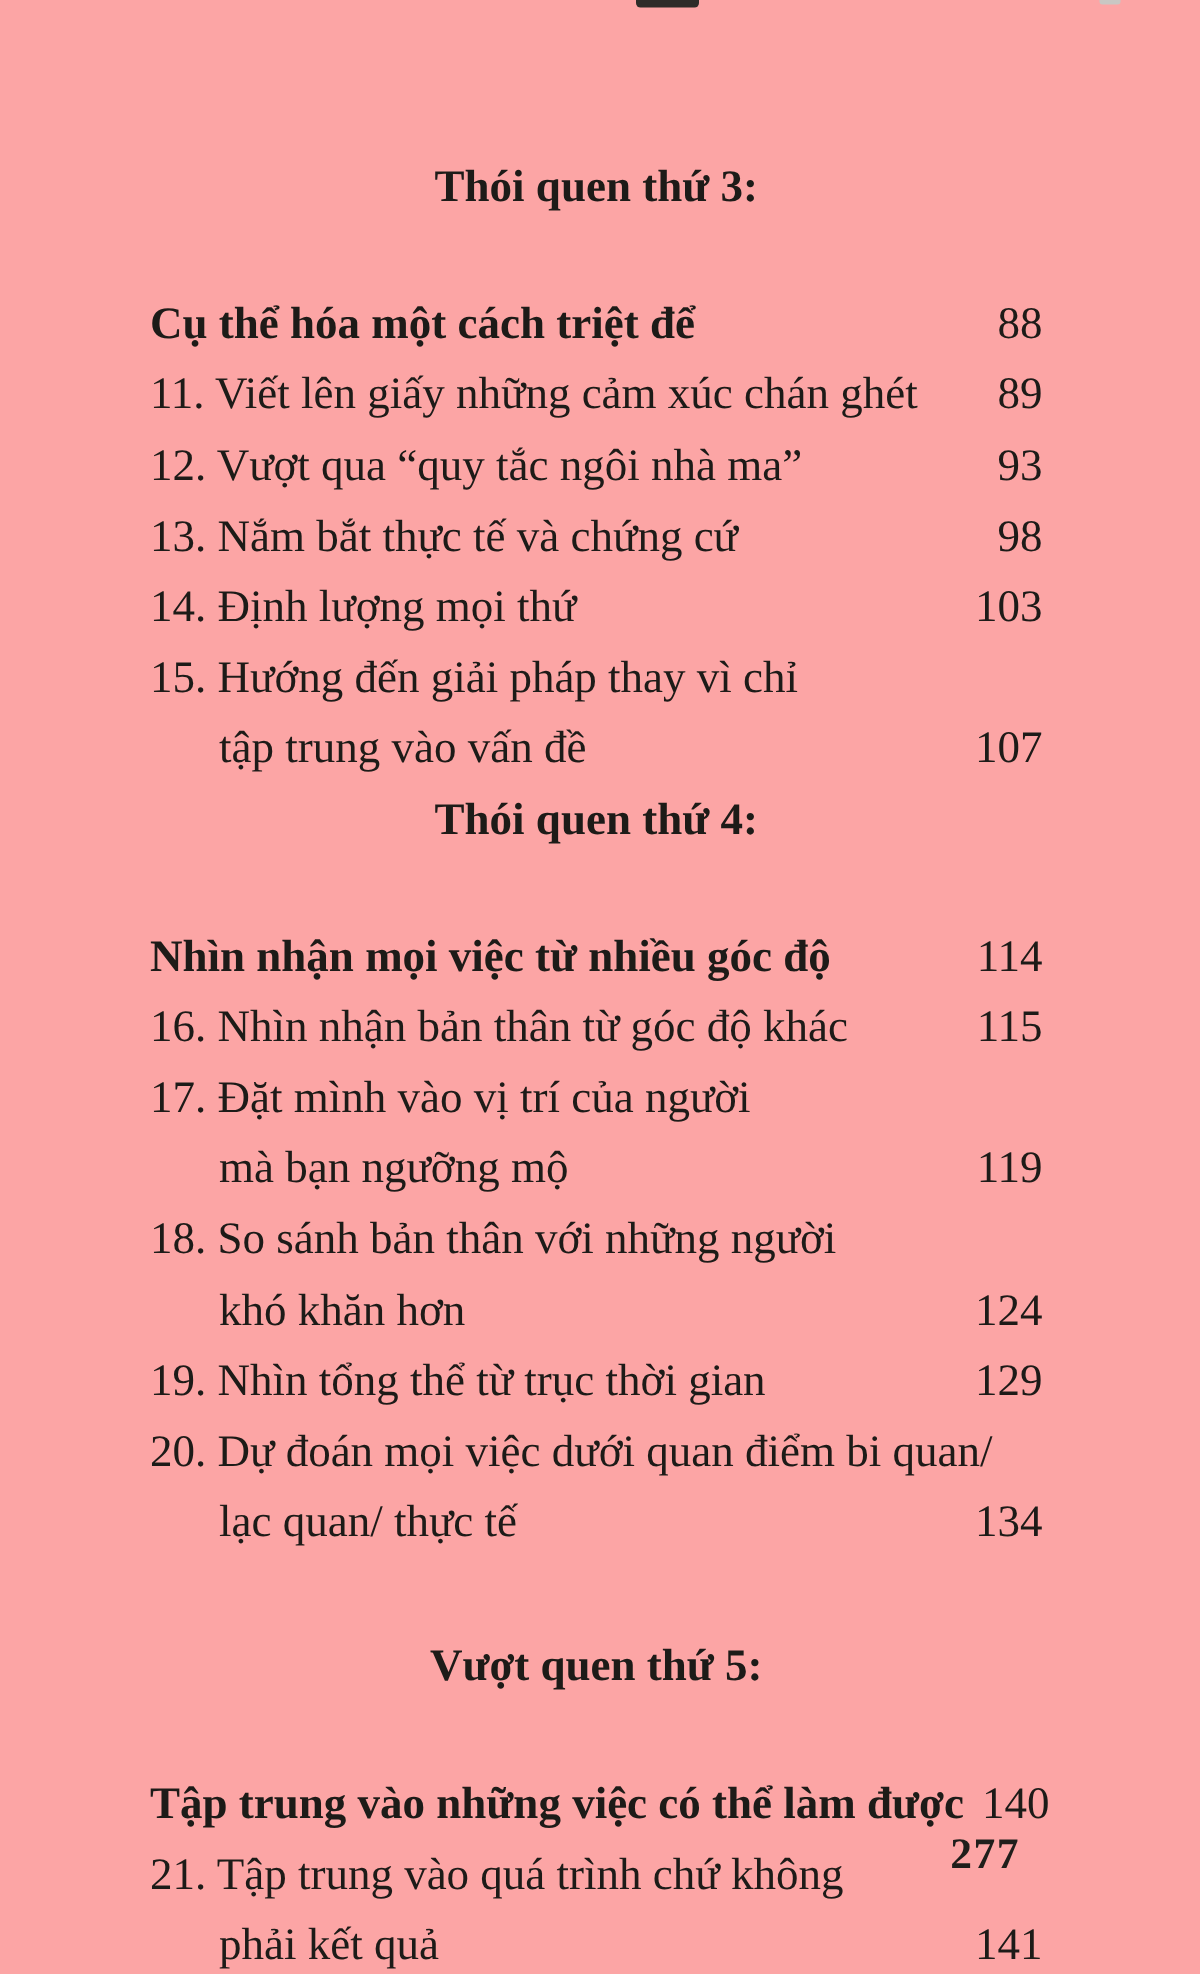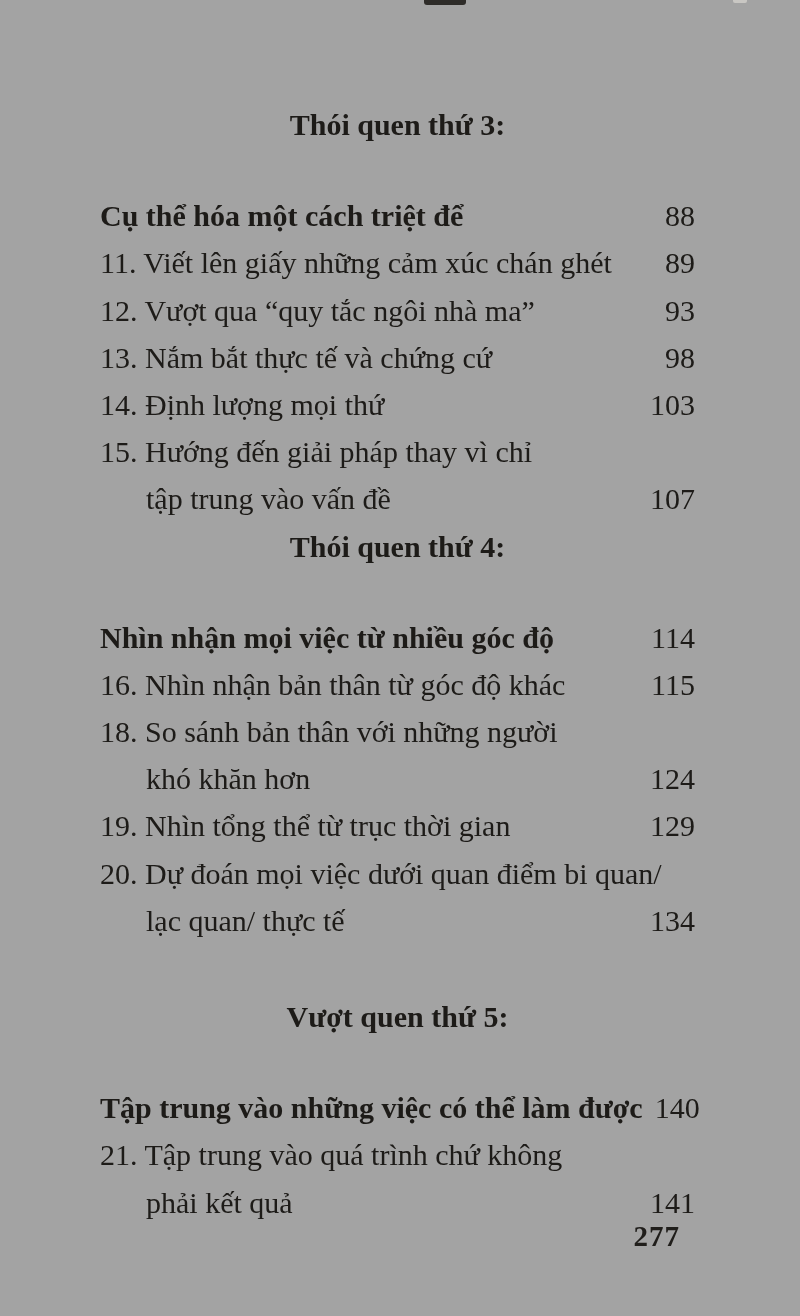--- a/index.html
+++ b/index.html
@@ -11,21 +11,21 @@
     font-family: "Liberation Serif", "DejaVu Serif", serif;
     color: #1d1b18;
     overflow: hidden;
     position: relative;
   }
 
   .page {
     position: relative;
     width: 800px;
     height: 1316px;
-    background: #a3a3a3;
+    background: #fca5a5;
   }
 
   
   .artifact-1 {
     position: absolute;
     left: 424px; top: 0;
     width: 42px; height: 5px;
     background: #2e2c29;
     border-radius: 0 0 3px 3px;
   }
@@ -132,20 +132,28 @@
   </div>
       <div class="row section">
     <span class="entry-text">Nhìn nhận mọi việc từ nhiều góc độ</span>
     <span class="entry-page">114</span>
   </div>
       <div class="row item">
     <span class="entry-text">16. Nhìn nhận bản thân từ góc độ khác</span>
     <span class="entry-page">115</span>
   </div>
       <div class="row item">
+    <span class="entry-text">17. Đặt mình vào vị trí của người</span>
+    <span class="entry-page"></span>
+  </div>
+      <div class="row continuation">
+    <span class="entry-text">mà bạn ngưỡng mộ</span>
+    <span class="entry-page">119</span>
+  </div>
+      <div class="row item">
     <span class="entry-text">18. So sánh bản thân với những người</span>
     <span class="entry-page"></span>
   </div>
       <div class="row continuation">
     <span class="entry-text">khó khăn hơn</span>
     <span class="entry-page">124</span>
   </div>
       <div class="row item">
     <span class="entry-text">19. Nhìn tổng thể từ trục thời gian</span>
     <span class="entry-page">129</span>

